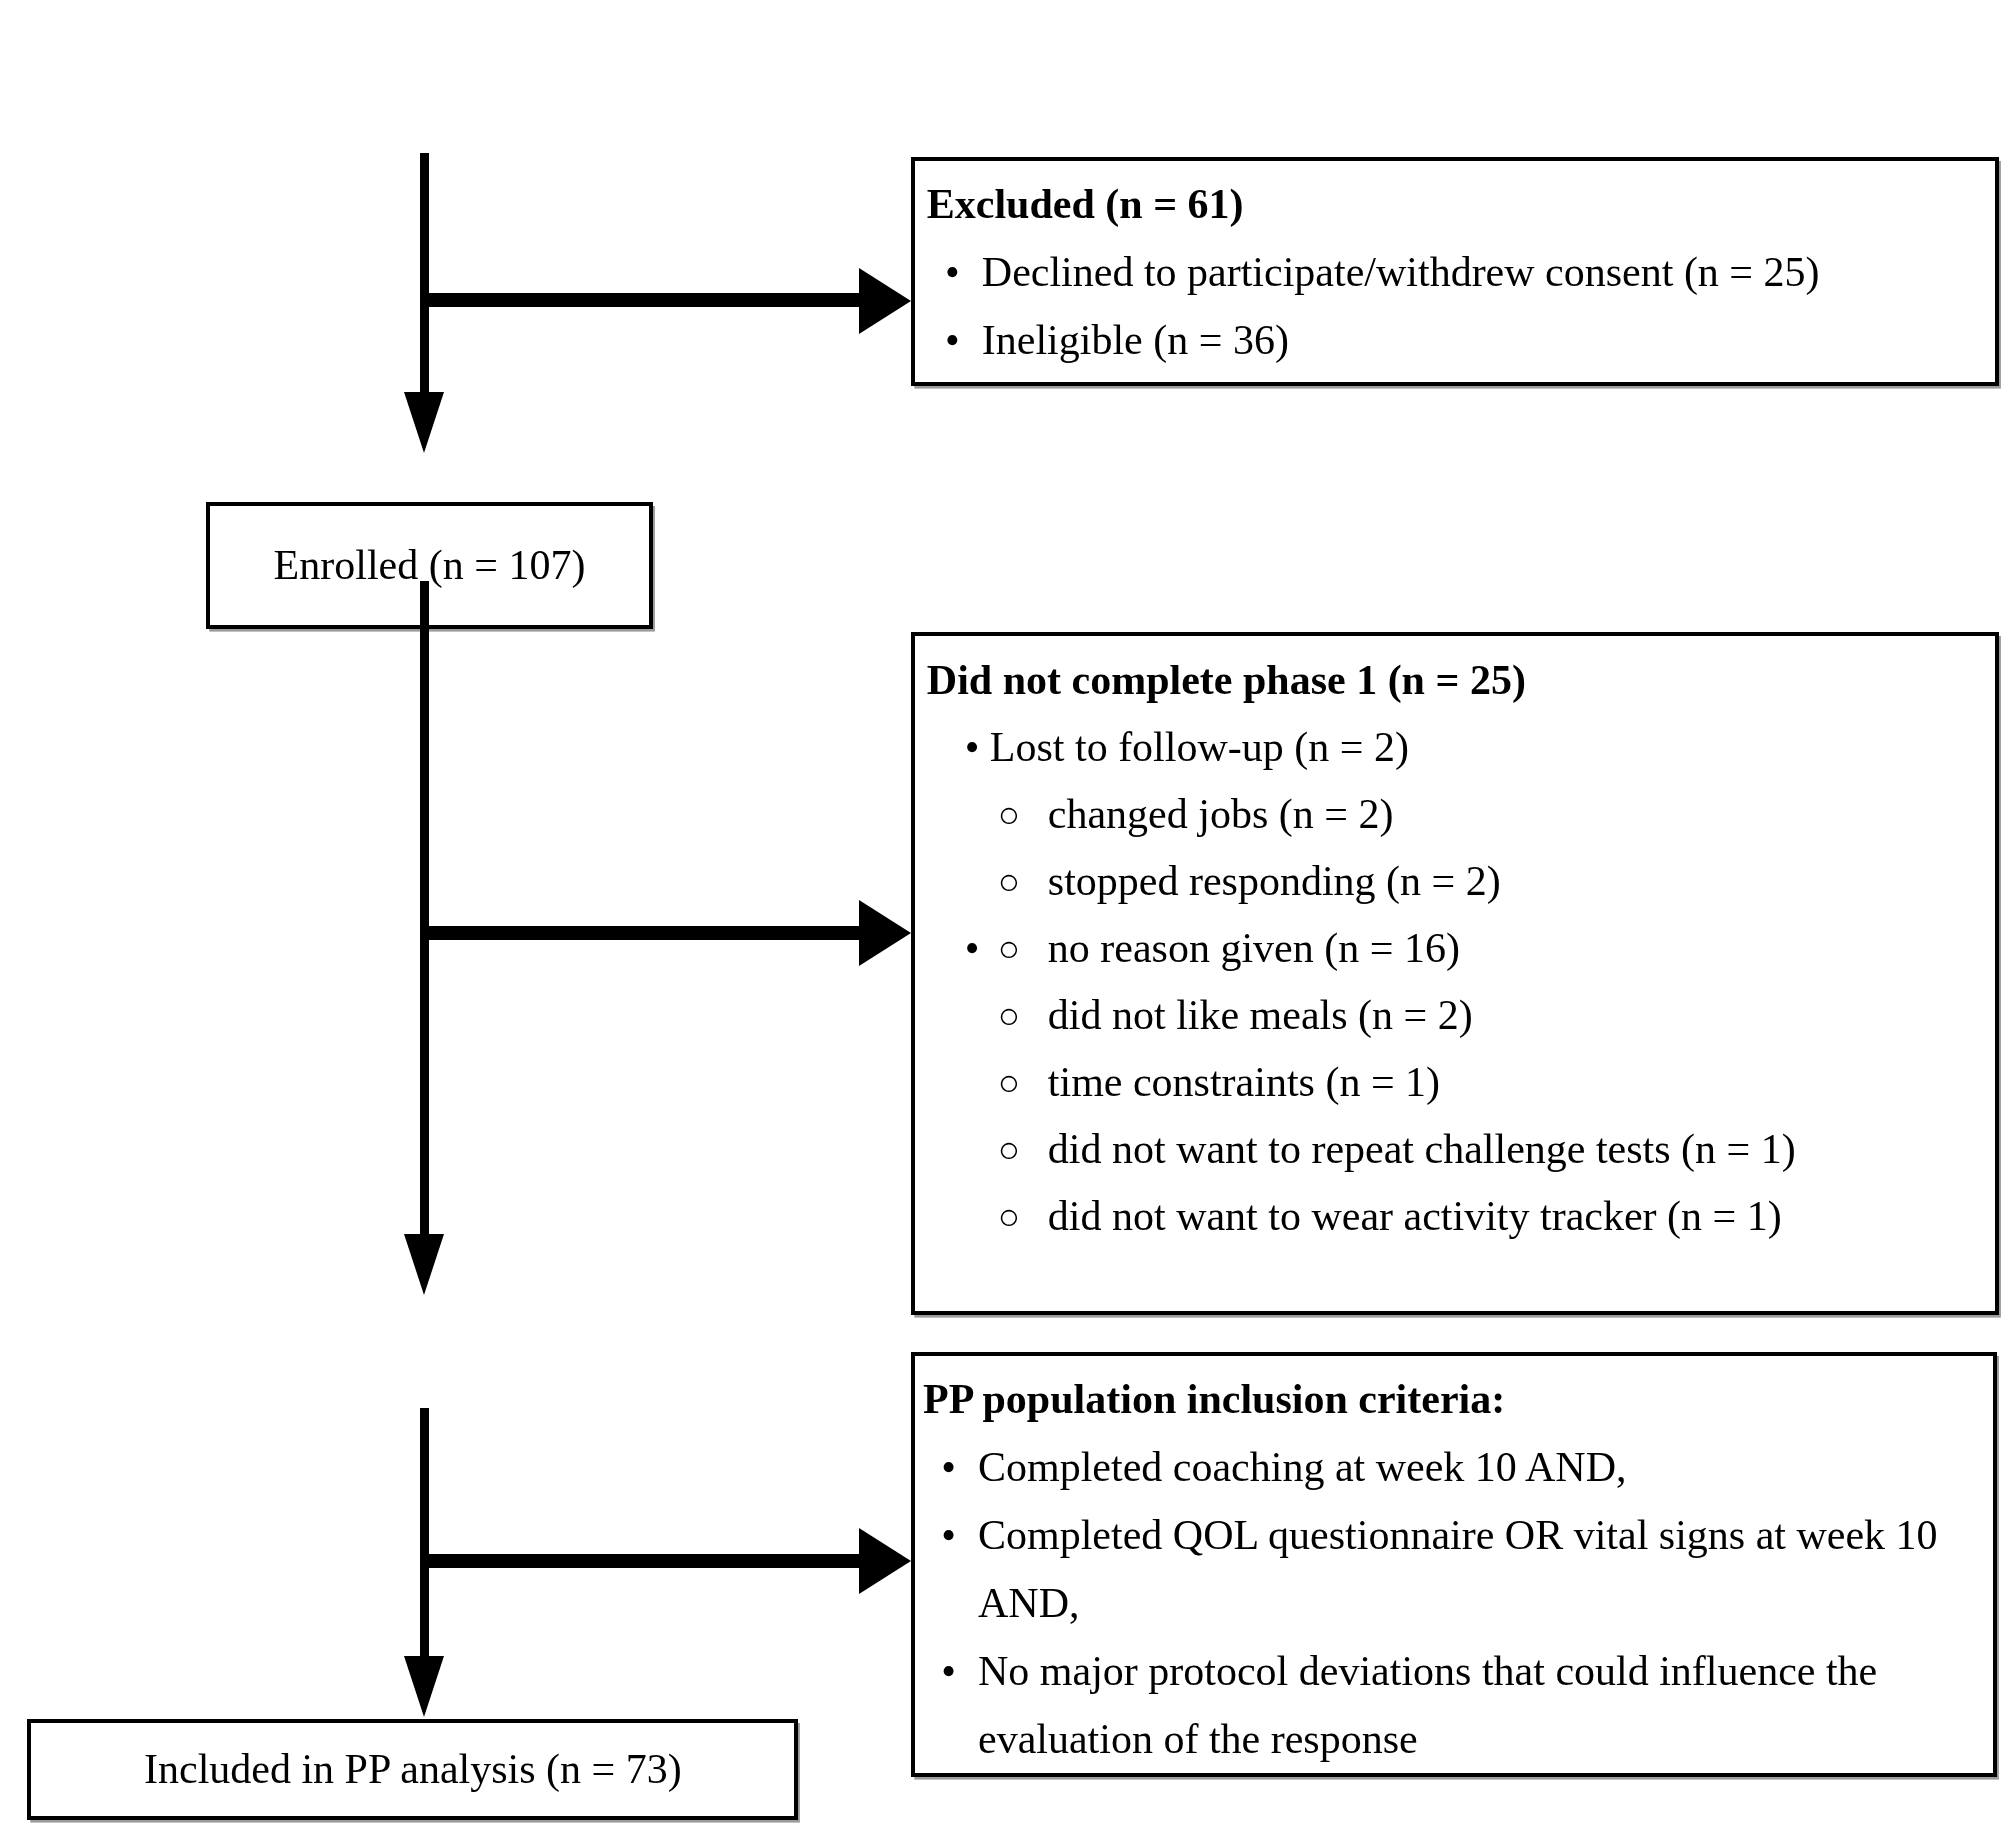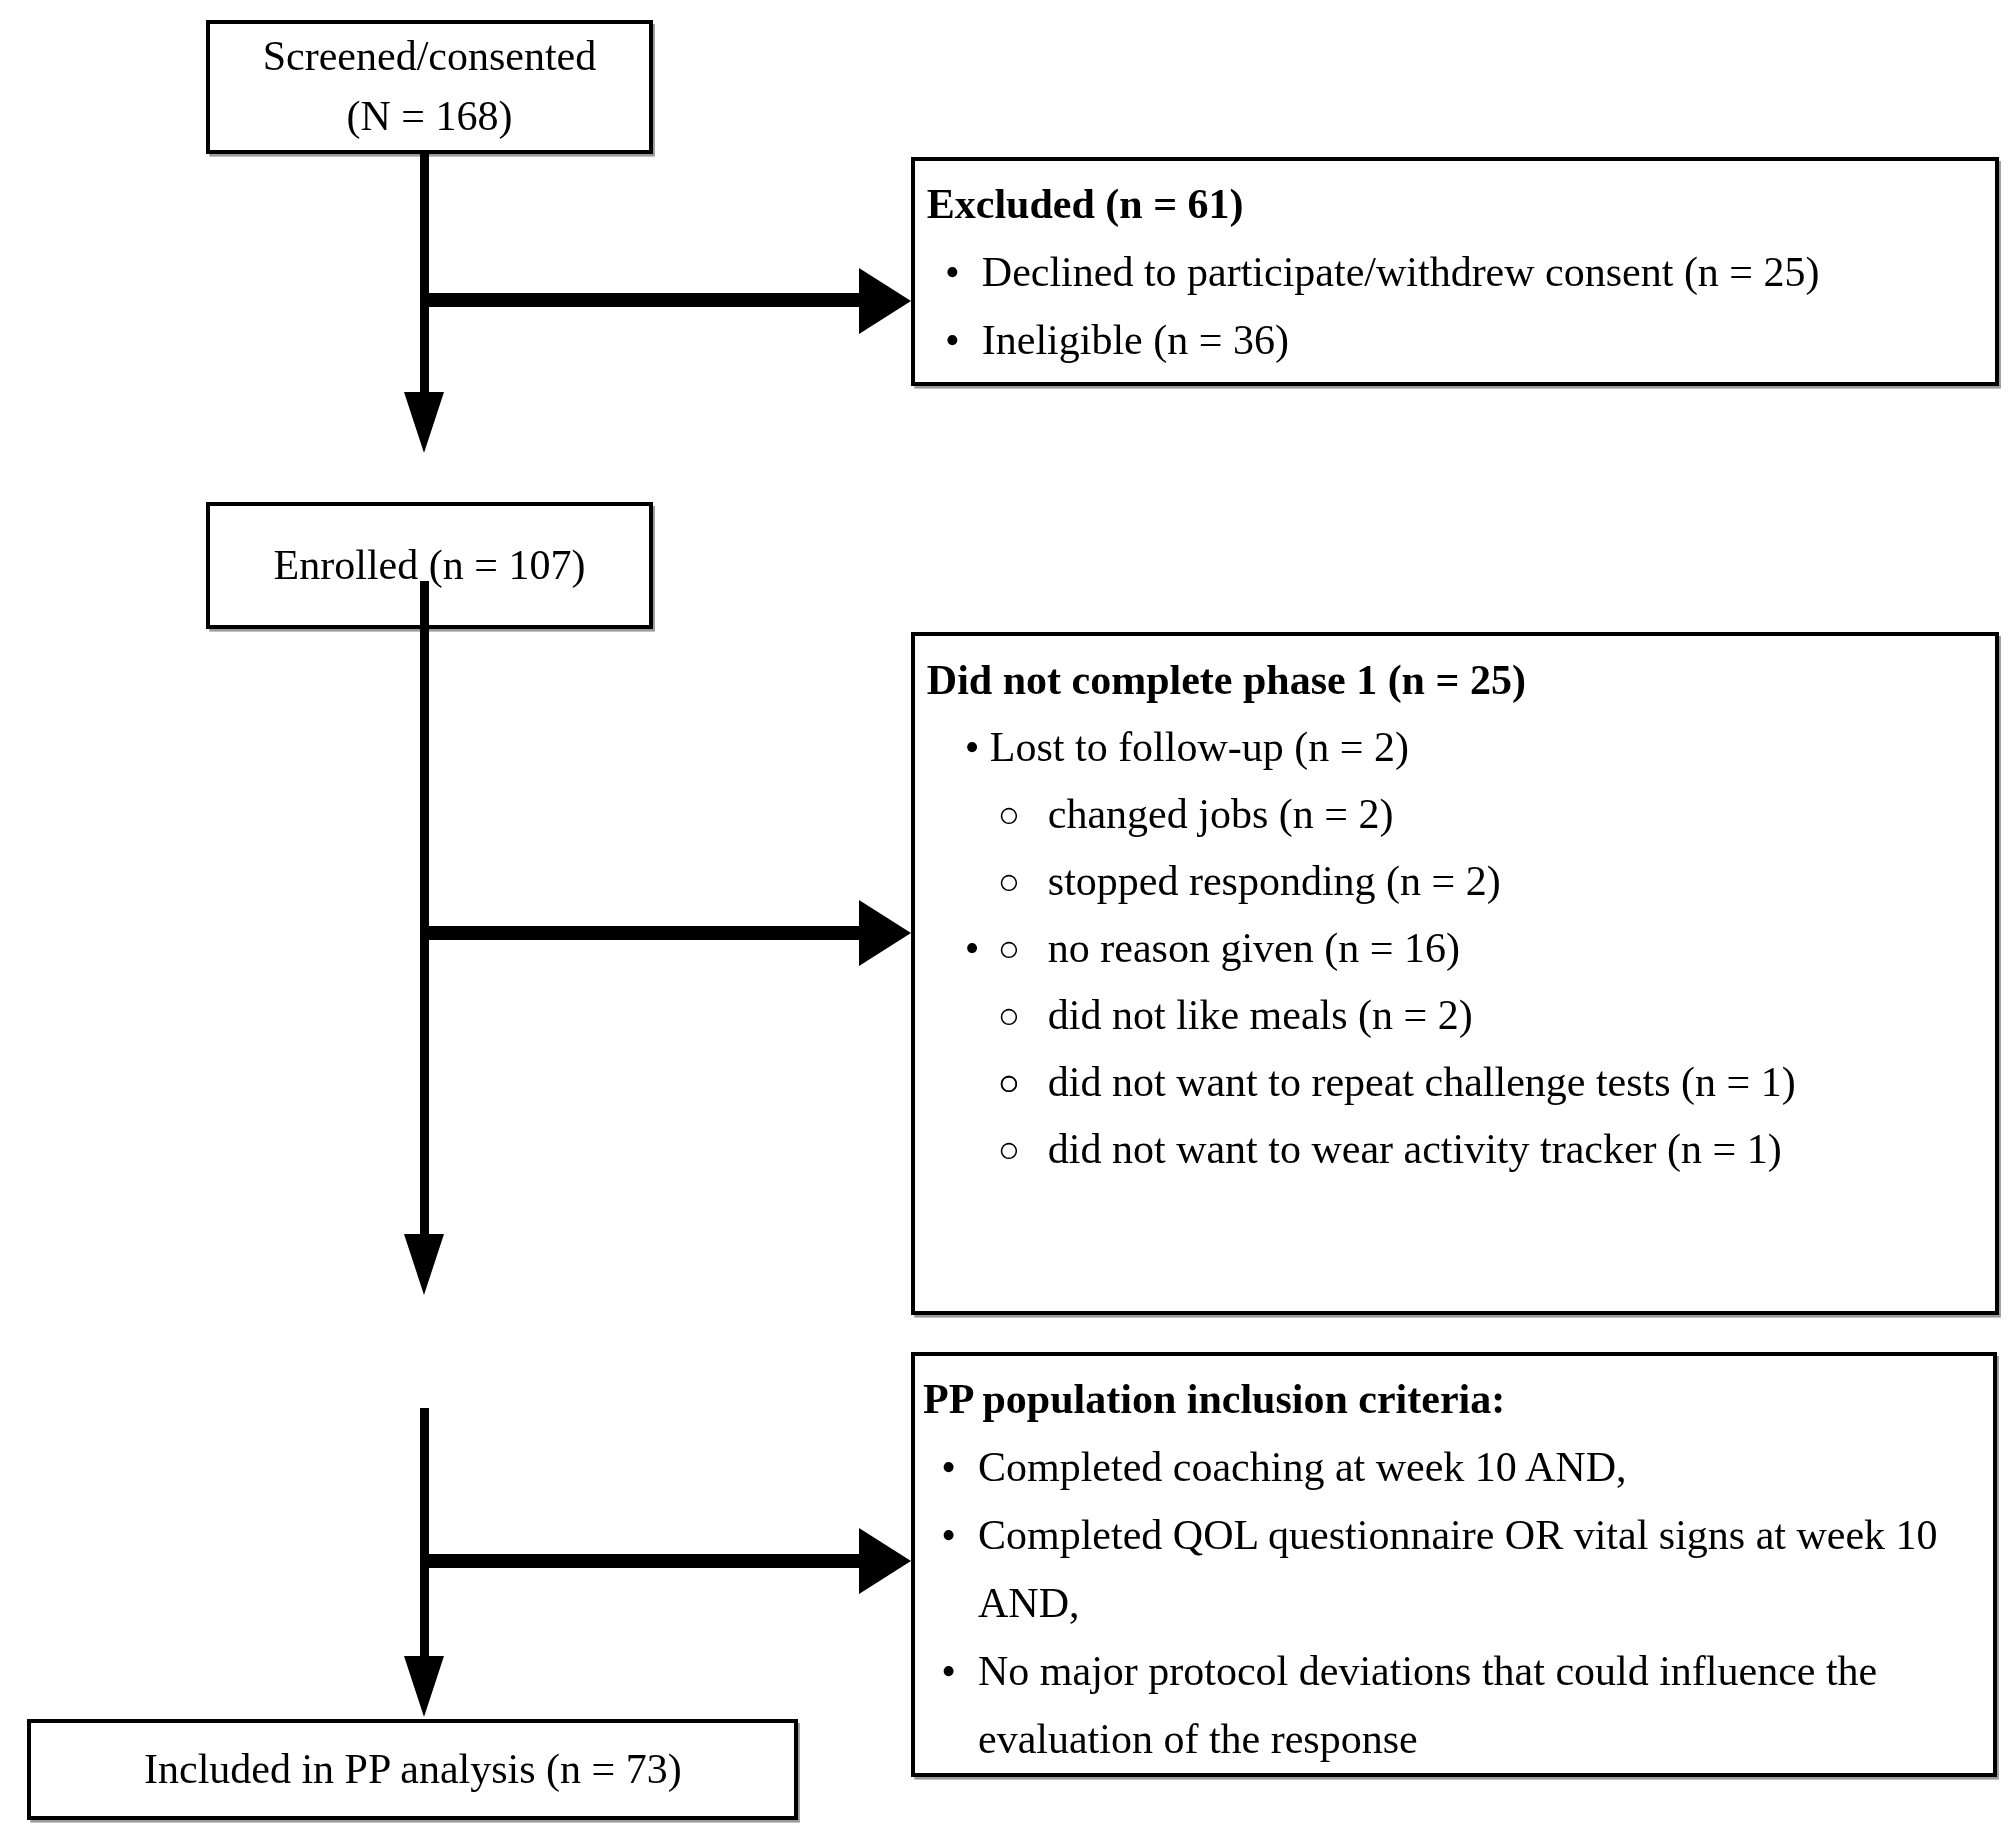--- a/index.html
+++ b/index.html
@@ -76,24 +76,20 @@
     border-top: 33px solid transparent;
     border-bottom: 33px solid transparent;
     border-left: 52px solid #000;
   }
 </style>
 </head>
 <body>
 
 <div class="canvas">
 
-  <div class="box centerbox" style="left:206px; top:19.6px; width:447px; height:134px;">
-    <div>Screened/consented</div>
-    <div>(N = 168)</div>
-  </div>
 
   <div class="box centerbox" style="left:206px; top:454px; width:447px; height:127px;margin-top:48px;">
     <div>Enrolled (n = 107)</div>
   </div>
 
 
   <div class="box centerbox" style="left:27.4px; top:1719px; width:771px; height:101px;">
     <div>Included in PP analysis (n = 73)</div>
   </div>
 
@@ -129,20 +125,21 @@
     <div class="li lvl2">
       <span class="glyph">○</span>
       <span class="li-text">no reason given (n = 16)</span>
     </div>
     <div class="li lvl2">
       <span class="glyph">○</span>
       <span class="li-text">did not like meals (n = 2)</span>
     </div>
     <div class="li lvl2">
       <span class="glyph">○</span>
+      <span class="li-text">time constraints (n = 1)</span>
     </div>
     <div class="li lvl2">
       <span class="glyph">○</span>
       <span class="li-text">did not want to repeat challenge tests (n = 1)</span>
     </div>
     <div class="li lvl2">
       <span class="glyph">○</span>
       <span class="li-text">did not want to wear activity tracker (n = 1)</span>
     </div>
   </div>

